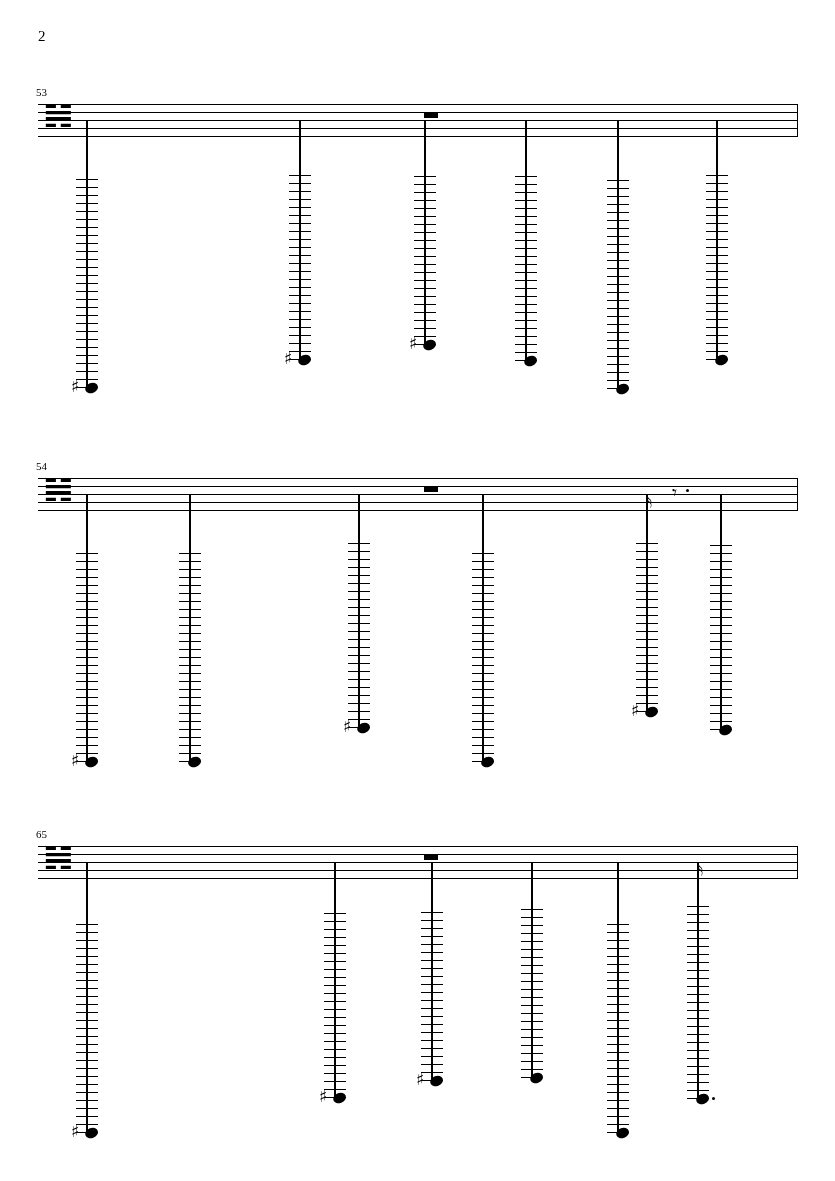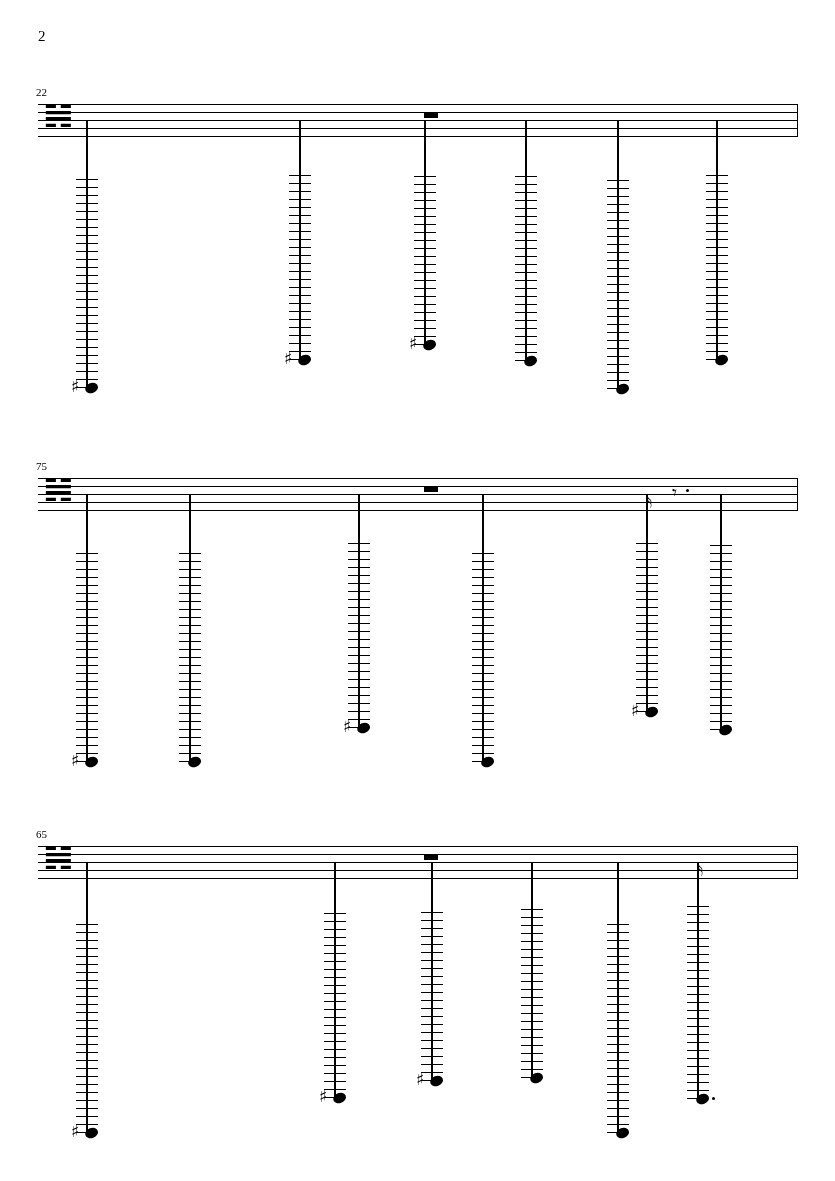--- a/index.html
+++ b/index.html
@@ -121,21 +121,21 @@
     color: #000;
   }
 </style>
 </head>
 <body>
 
 <div class="page-number">2</div>
 
 <div id="score">
     <div class="system" style="top: 0px;">
-      <div class="measure-number" style="left: 36px; top: 86px;">22</div>
+      <div class="measure-number" style="left: 36px; top: 86px;">53</div>
       <div class="staff" style="top: 104px; left: 38px; width: 760px;">
         <div class="staff-line l0"></div>
         <div class="staff-line l1"></div>
         <div class="staff-line l2"></div>
         <div class="staff-line l3"></div>
         <div class="staff-line l4"></div>
         <div class="barline" style="right: 0px;"></div>
       </div>
       <div class="clef" style="left: 43px; top: 98px;">𝌢</div>
       <div class="whole-rest" style="left: 424px; top: 113px;"></div>
@@ -297,21 +297,21 @@
       <div class="ledger" style="left: 706px; top: 223px;"></div>
       <div class="ledger" style="left: 706px; top: 215px;"></div>
       <div class="ledger" style="left: 706px; top: 207px;"></div>
       <div class="ledger" style="left: 706px; top: 199px;"></div>
       <div class="ledger" style="left: 706px; top: 191px;"></div>
       <div class="ledger" style="left: 706px; top: 183px;"></div>
       <div class="ledger" style="left: 706px; top: 175px;"></div>
       <div class="notehead" style="left: 715px; top: 355px;"></div>
     </div>
     <div class="system" style="top: 0px;">
-      <div class="measure-number" style="left: 36px; top: 460px;">75</div>
+      <div class="measure-number" style="left: 36px; top: 460px;">54</div>
       <div class="staff" style="top: 478px; left: 38px; width: 760px;">
         <div class="staff-line l0"></div>
         <div class="staff-line l1"></div>
         <div class="staff-line l2"></div>
         <div class="staff-line l3"></div>
         <div class="staff-line l4"></div>
         <div class="barline" style="right: 0px;"></div>
       </div>
       <div class="clef" style="left: 43px; top: 472px;">𝌢</div>
       <div class="whole-rest" style="left: 424px; top: 487px;"></div>

